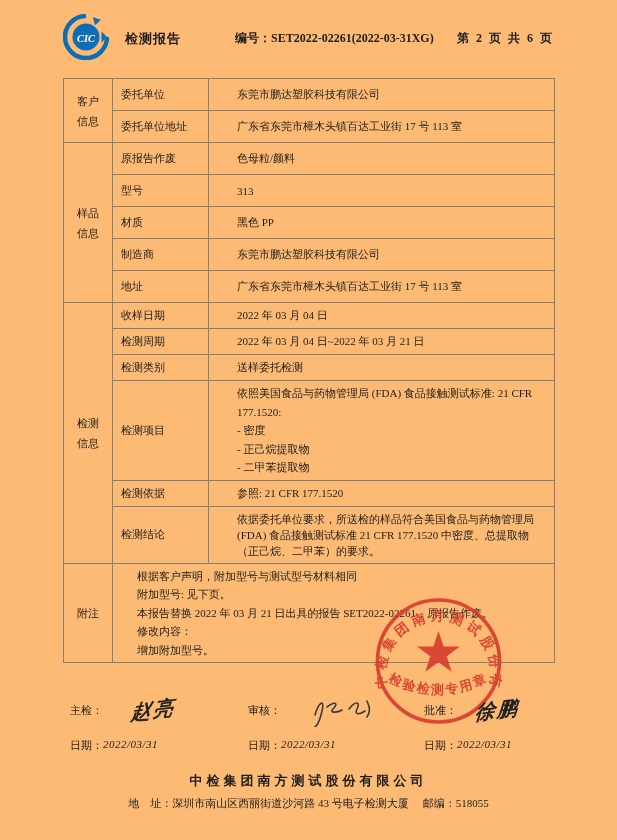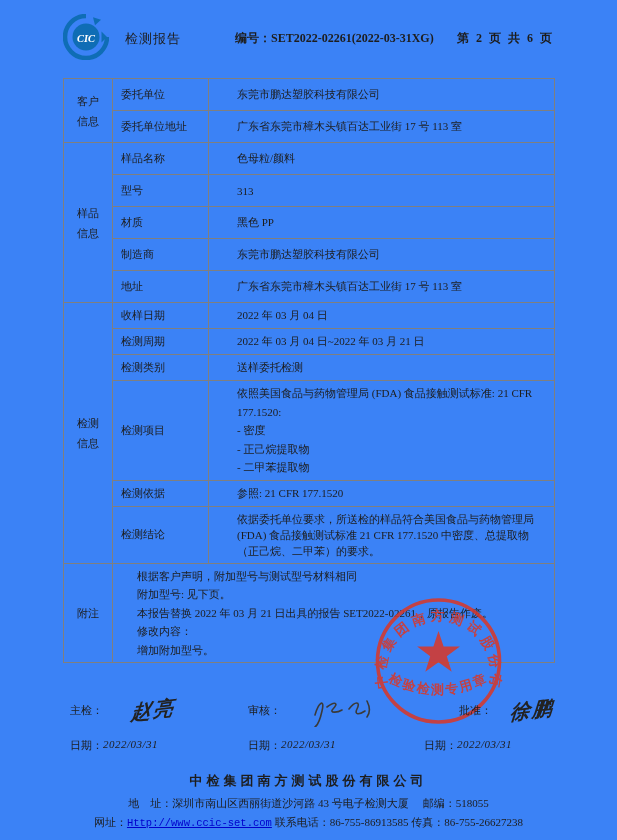--- a/index.html
+++ b/index.html
@@ -1,45 +1,45 @@
 <!DOCTYPE html>
 <html><head>
 <meta charset="utf-8">
 <style>
   * { margin:0; padding:0; box-sizing:border-box; }
   html,body { background:#ffffff; }
   .page {
-    position:relative; width:617px; height:840px; background:#3b82f6;
+    position:relative; width:617px; height:840px; background:#fdba74;
     font-family:"Liberation Serif","DejaVu Serif",serif; color:#1d1d1d;
     overflow:hidden;
   }
   
   .header { position:absolute; top:12px; left:63px; width:491px; height:52px; }
   .logo { position:absolute; left:0; top:2px; width:46px; height:46px; }
-  .doc-title { position:absolute; left:62px; top:18px; font-size:13px; font-weight:normal; letter-spacing:1px;text-align:center; }
+  .doc-title { position:absolute; left:62px; top:18px; font-size:13px; font-weight:bold; letter-spacing:1px;text-align:center; }
   .report-no { position:absolute; left:172px; top:18px; font-size:12px; font-weight:bold;text-align:right; }
   .page-info { position:absolute; right:0; top:18px; font-size:12px; font-weight:bold; letter-spacing:2px; }
   
   table.info { position:absolute; top:78px; left:63px; width:491px; border-collapse:collapse; table-layout:fixed; }
   table.info td { border:1px solid #7f7f7f; font-size:11px; vertical-align:middle; overflow:hidden; }
   td.group { text-align:center; padding:4px 13px; line-height:20px; }
   td.flabel { padding-left:8px; padding-right:4px;margin-left:27px; }
   td.fvalue { padding-left:28px; padding-right:8px; }
   td.multiline { line-height:18.5px; padding-top:3px; padding-bottom:3px; vertical-align:top; }
   td.conclusion { line-height:16px; padding-top:4px; padding-bottom:4px; vertical-align:top; }
   tr.h32 { height:32px; }
   tr.h26 { height:26px; }
   
   .stamp { position:absolute; left:366px; top:583px; width:145px; height:162px; opacity:0.88; pointer-events:none; }
   
   .sig-row { position:absolute; top:693px; left:70px; width:484px; display:flex; }
   .sig-col { display:flex; align-items:center; }
   .sig-col.c1 { width:178px; }
   .sig-col.c2 { width:176px; }
-  .sig-col.c3 { width:130px;justify-content:flex-end; }
+  .sig-col.c3 { width:130px; }
   .sig-label { font-size:11px; white-space:nowrap; }
   .sig-name {
     font-size:20px; font-weight:bold; color:#222;
     transform:rotate(-7deg) skewX(-12deg); display:inline-block; margin-left:28px;
     font-style:italic; letter-spacing:2px;
   }
   .date-row { position:absolute; top:738px; left:70px; width:484px; display:flex; font-size:11px; }
   .date-col { display:flex; }
   .date-col.c1 { width:178px; }
   .date-col.c2 { width:176px; }
@@ -87,21 +87,21 @@
         <td class="flabel">委托单位</td>
         <td class="fvalue">东莞市鹏达塑胶科技有限公司</td>
       </tr>
       <tr class="h32">
         <td class="flabel">委托单位地址</td>
         <td class="fvalue">广东省东莞市樟木头镇百达工业街 17 号 113 室</td>
       </tr>
 
       <tr class="h32">
         <td class="group" rowspan="5">样品信息</td>
-        <td class="flabel">样品名称</td>
+        <td class="flabel">原报告作废</td>
         <td class="fvalue">色母粒/颜料</td>
       </tr>
       <tr class="h32">
         <td class="flabel">型号</td>
         <td class="fvalue">313</td>
       </tr>
       <tr class="h32">
         <td class="flabel">材质</td>
         <td class="fvalue">黑色 PP</td>
       </tr>
@@ -204,20 +204,15 @@
       <span>日期：</span>
       <span class="date-val">2022/03/31</span>
     </div>
   </div>
 
   <div class="footer">
     <div class="company">中检集团南方测试股份有限公司</div>
     <div class="line2">
       <span>地　址：</span><span>深圳市南山区西丽街道沙河路 43 号电子检测大厦</span><span class="sp"></span><span>邮编：</span><span>518055</span>
     </div>
-    <div class="line3">
-      <span>网址：</span><a class="site" href="#">Http://www.ccic-set.com</a>
-      <span>联系电话：</span><span>86-755-86913585</span>
-      <span>传真：</span><span>86-755-26627238</span>
-    </div>
   </div>
 
 </div>
 
 </body></html>

